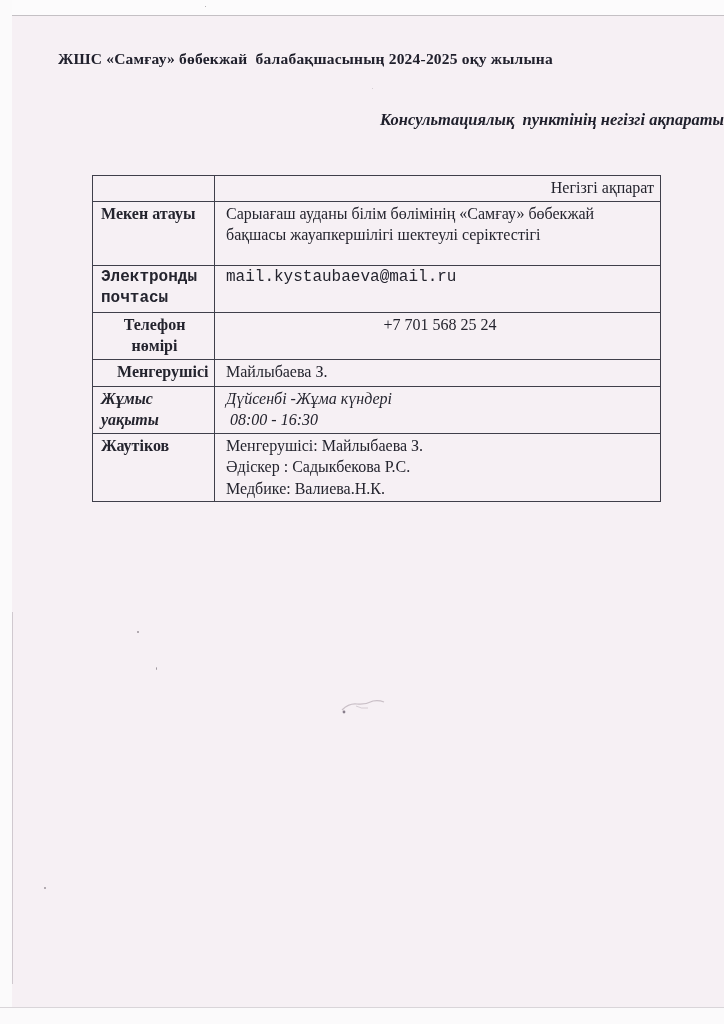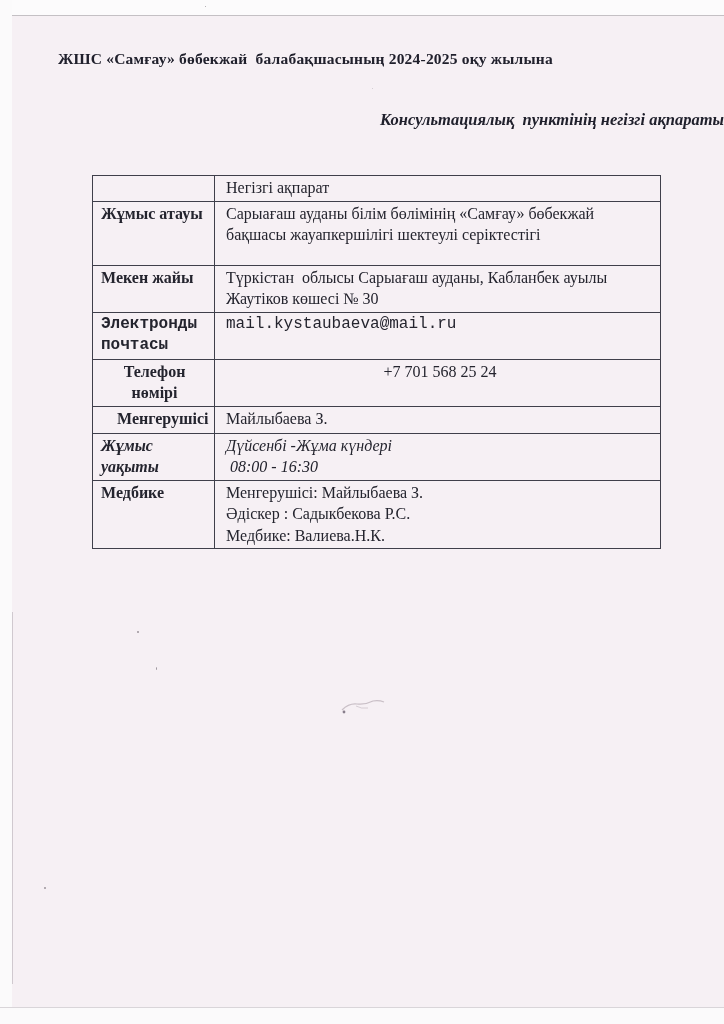--- a/index.html
+++ b/index.html
@@ -72,21 +72,21 @@
     border: 1px solid #3f3f4a;
     vertical-align: top;
     padding: 1px 6px 2px 8px;
     font-size: 16px;
     line-height: 21.5px;
     color: #24242e;
   }
   .info-table td.label-cell { font-weight: bold; }
   .info-table td.value-cell { padding-left: 11px; white-space: pre-wrap; }
   .info-table td.header-cell {
-    text-align: left; font-weight: normal; white-space: normal;
+    text-align: right; font-weight: normal; white-space: normal;
   }
   tr.r-header td { height: 18px; }
   tr.r0 td { height: 60px; }
   tr.r1 td { height: 42px; }
   tr.r2 td { height: 41px; font-family: Liberation Mono, monospace; }
   tr.r3 td { height: 42px; text-align: center; }
   tr.r4 td { height: 23px; padding-left: 24px; }
   tr.r5 td { height: 40px; font-style: italic; }
   tr.r6 td { height: 56px; }
 </style>
@@ -115,46 +115,41 @@
   <colgroup>
       <col class="c-label">
       <col class="c-value">
     </colgroup>
   <tbody>
     <tr class="r-header">
       <td class="label-cell"></td>
       <td class="value-cell header-cell">Негізгі ақпарат</td>
     </tr>
     <tr class="r0">
-      <td class="label-cell">Жұмыс атауы</td>
+      <td class="label-cell">Мекен атауы</td>
       <td class="value-cell">Сарыағаш ауданы білім бөлімінің «Самғау» бөбекжай
 бақшасы жауапкершілігі шектеулі серіктестігі</td>
-    </tr>
-    <tr class="r1">
-      <td class="label-cell">Мекен жайы</td>
-      <td class="value-cell">Түркістан  облысы Сарыағаш ауданы, Кабланбек ауылы
-Жаутіков көшесі № 30</td>
     </tr>
     <tr class="r2">
       <td class="label-cell">Электронды почтасы</td>
       <td class="value-cell">mail.kystaubaeva@mail.ru</td>
     </tr>
     <tr class="r3">
       <td class="label-cell">Телефон нөмірі</td>
       <td class="value-cell">+7 701 568 25 24</td>
     </tr>
     <tr class="r4">
       <td class="label-cell">Менгерушісі</td>
       <td class="value-cell">Майлыбаева З.</td>
     </tr>
     <tr class="r5">
       <td class="label-cell">Жұмыс уақыты</td>
       <td class="value-cell">Дүйсенбі -Жұма күндері
  08:00 - 16:30</td>
     </tr>
     <tr class="r6">
-      <td class="label-cell">Медбике</td>
+      <td class="label-cell">Жаутіков</td>
       <td class="value-cell">Менгерушісі: Майлыбаева З.
 Әдіскер : Садыкбекова Р.С.
 Медбике: Валиева.Н.К.</td>
     </tr>
   </tbody>
 </table>
 
 </body></html>

